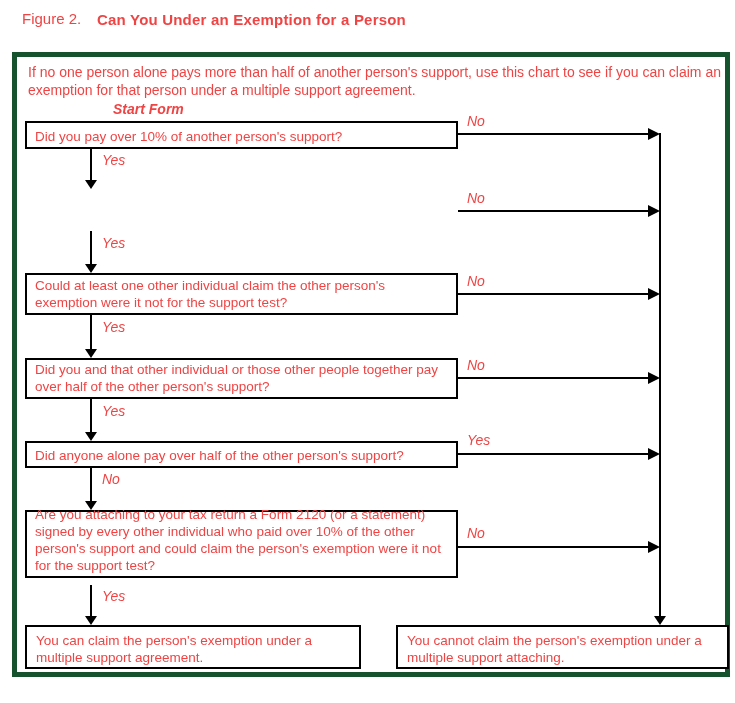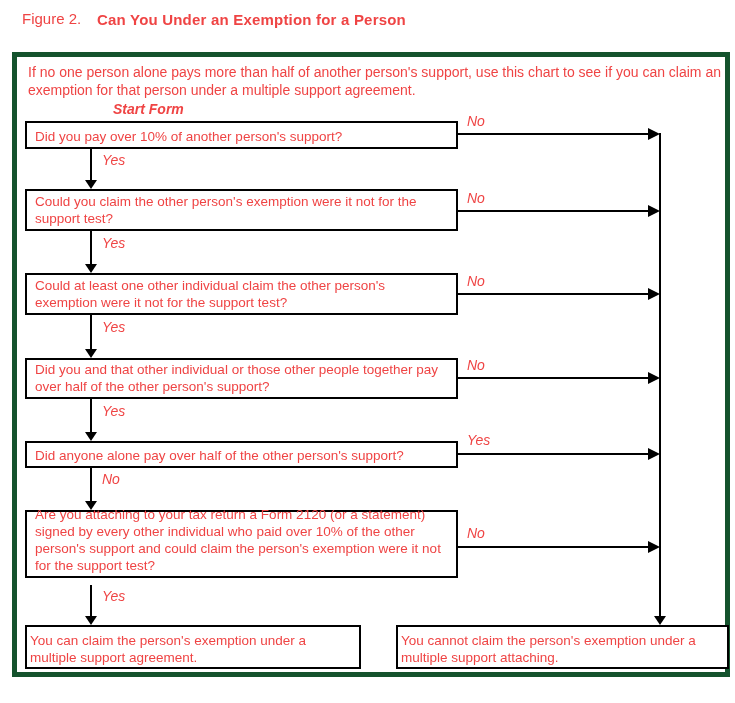--- a/index.html
+++ b/index.html
@@ -29,21 +29,21 @@
     font-size:14px; font-weight:bold; font-style:italic;
   }
   .qbox {
     position:absolute; left:8px; width:433px;
     border:2px solid #000; background:#fff;
     font-size:13.5px; line-height:17px; padding:3px 8px 2px 8px;
     display:flex; align-items:flex-end;
   }
   .rbox {
     position:absolute; border:2px solid #000; background:#fff;
-    font-size:13.5px; line-height:17px; padding:5px 3px;
+    font-size:13.5px; line-height:17px; padding:5px 9px;
   }
   .lbl {
     position:absolute; font-size:14px; font-style:italic; line-height:16px;
     background:#fff; padding:0 2px;
   }
   .vline { position:absolute; width:2px; background:#000; }
   .hline { position:absolute; height:2px; background:#000; }
   .arr-d {
     position:absolute; width:0; height:0;
     border-left:6px solid transparent; border-right:6px solid transparent;
@@ -65,23 +65,20 @@
     <div>Can You Under an Exemption for a Person</div>
   </div>
 
   <div class="chart">
 
     <p class="intro">If no one person alone pays more than half of another person's support, use this chart to see if you can claim an exemption for that person under a multiple support agreement.</p>
     <div class="start-here">Start Form</div>
 
     <div class="qbox" style="top:64px; height:28px;">
         <span>Did you pay over 10% of another person's support?</span>
-      </div>
-    <div class="qbox" style="top:132px; height:42px;">
-        <span>Could you claim the other person's exemption were it not for the support test?</span>
       </div>
     <div class="qbox" style="top:301px; height:41px;">
         <span>Did you and that other individual or those other people together pay over half of the other person's support?</span>
       </div>
     <div class="qbox" style="top:216px; height:42px;">
         <span>Could at least one other individual claim the other person's exemption were it not for the support test?</span>
       </div>
     <div class="qbox" style="top:384px; height:27px;">
         <span>Did anyone alone pay over half of the other person's support?</span>
       </div>

